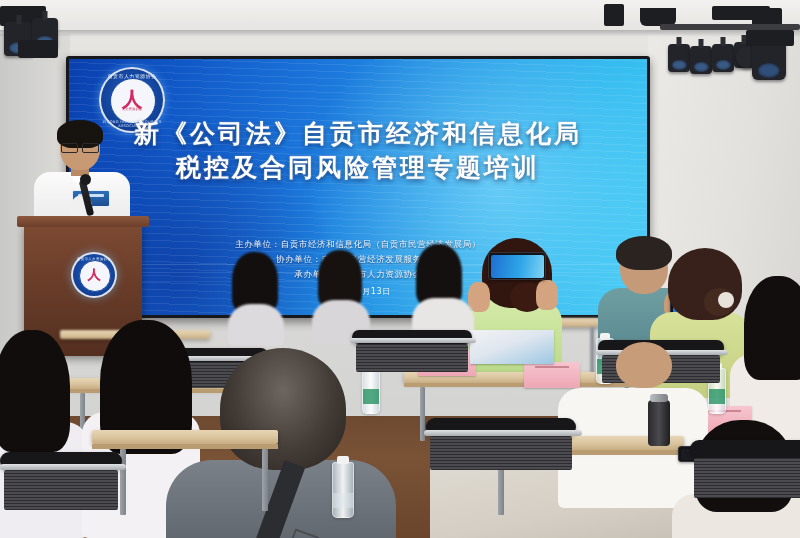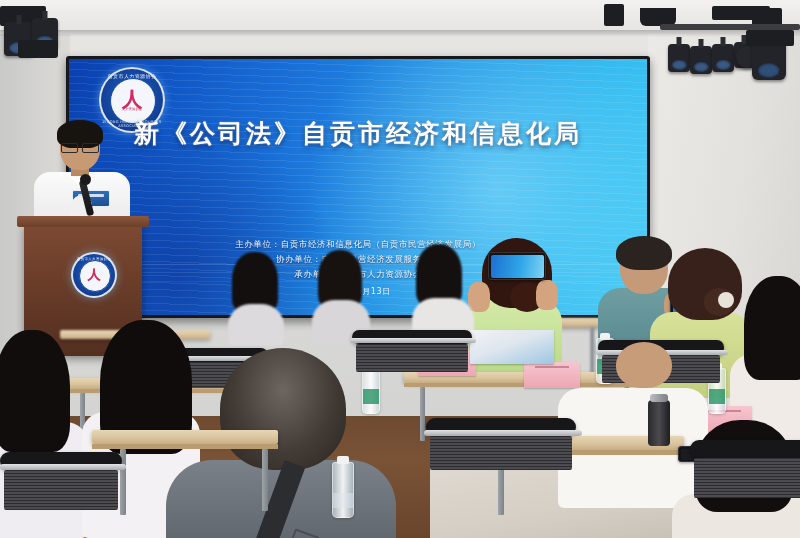--- a/index.html
+++ b/index.html
@@ -238,20 +238,21 @@
           <div class="inner"></div>
           <div class="glyph2" style="font-size:20px;">人</div>
           <div class="glyph" style="font-size:20px;">人</div>
           <div class="subtxt">人力资源协会</div>
           <div class="ringtxt-b">ZIGONG HUMAN RESOURCES ASSOCIATION</div>
         </div>
       </div>
 
       <div class="title-wrap">
         <div class="title-line">新《公司法》自贡市经济和信息化局</div>
+        <div class="title-line">税控及合同风险管理专题培训</div>
       </div>
 
       <div class="org-wrap">
         <div class="org-line">主办单位：自贡市经济和信息化局（自贡市民营经济发展局）</div>
         <div class="org-line">协办单位：自贡市民营经济发展服务中心</div>
         <div class="org-line">承办单位：自贡市人力资源协会</div>
         <div class="org-date">2024年6月13日</div>
       </div>
     </div>
   </div>

